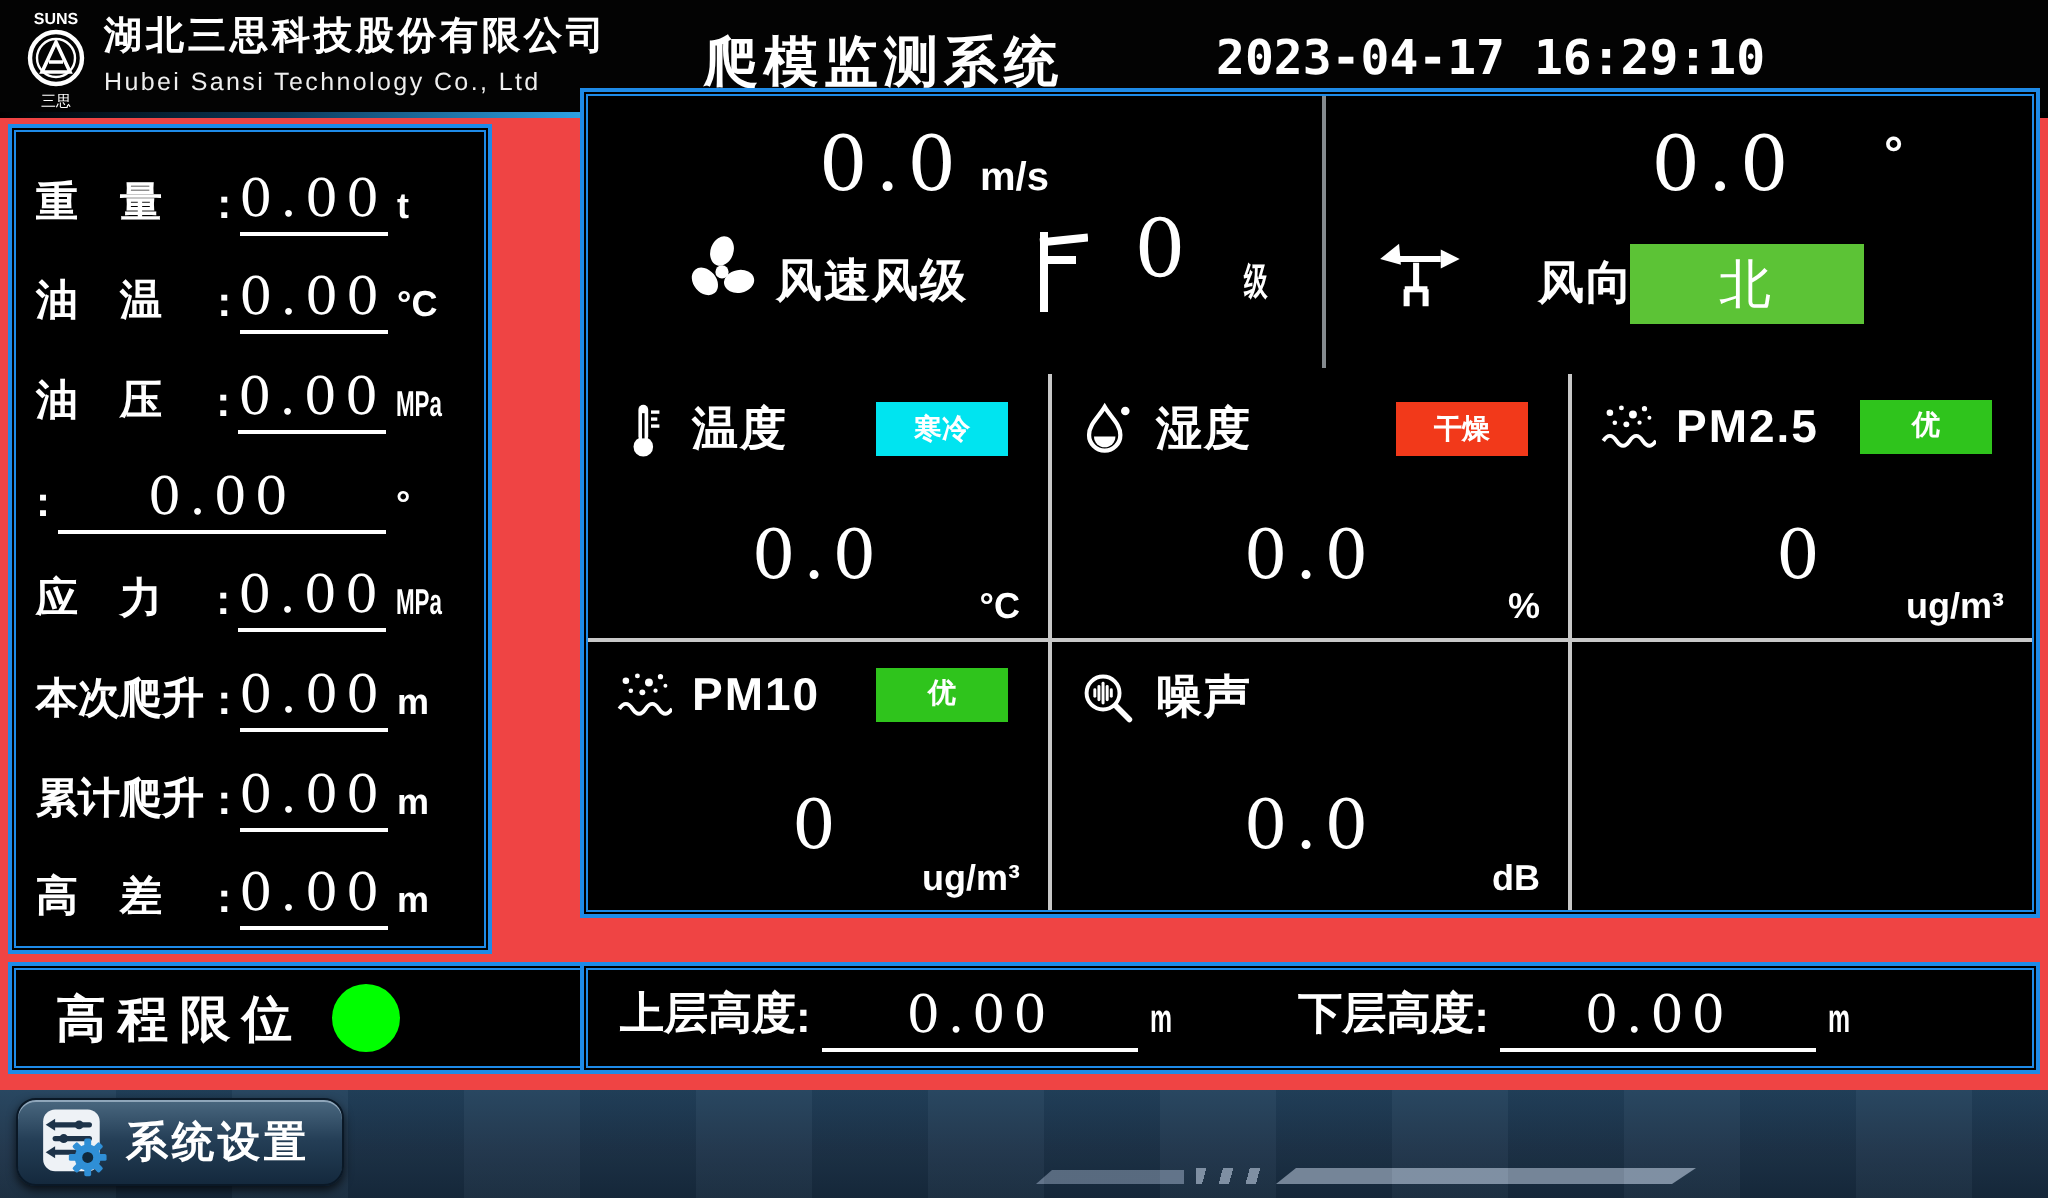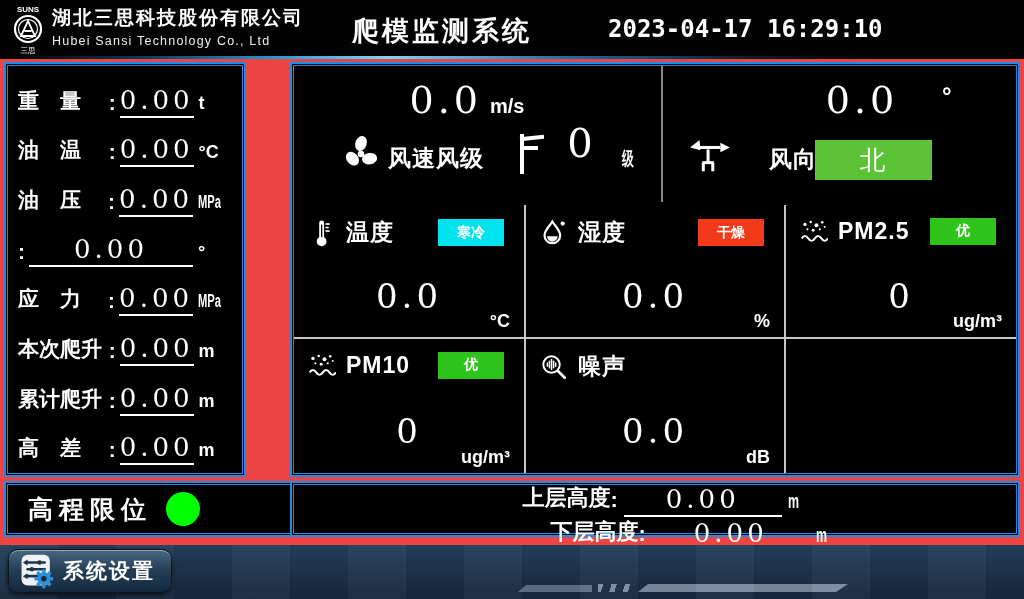--- a/index.html
+++ b/index.html
@@ -13,21 +13,21 @@
   .co-en{font-size:12.5px;letter-spacing:1.2px;margin-top:3px;color:#eee;}
   .ttl{position:absolute;left:352px;top:13px;font-size:27px;font-weight:bold;letter-spacing:3px;}
   .dt{position:absolute;left:608px;top:15px;font-size:24px;font-weight:bold;
       font-family:"DejaVu Sans Mono",monospace;letter-spacing:0px;}
   #hdr-line{position:absolute;left:0;top:56px;width:1024px;height:3px;
      background:linear-gradient(90deg,#000 0%,#0d3a5c 14%,#2d9fe0 28%,#7fd4ff 38%,#1f6fa8 55%,#0a2234 72%,#000 86%);}
   
   .panel{position:absolute;background:#000;border:2px solid #1e8be8;box-sizing:border-box;}
   .panel::before{content:"";position:absolute;inset:1px;border:1px solid #1e8be8;pointer-events:none;}
   #p-side{left:4px;top:62px;width:242px;height:415px;}
-  #p-main{left:290px;top:62px;width:730px;height:415px;}
+  #p-main{left:290px;top:44px;width:730px;height:415px;}
   #p-bl{left:4px;top:481px;width:310px;height:56px;}
   #p-br{left:290px;top:481px;width:730px;height:56px;}
   
   #side-rows{position:absolute;inset:6px 10px 8px 12px;display:flex;flex-direction:column;justify-content:space-around;}
   .srow{display:flex;align-items:flex-end;height:46px;}
   .srow .lb{width:92px;font-size:21px;font-weight:bold;padding-bottom:3px;white-space:pre;}
   .srow .cl{font-size:21px;font-weight:bold;padding-bottom:3px;}
   .srow .val{flex:1;text-align:center;font-family:"DejaVu Serif",serif;font-size:26px;
              letter-spacing:4px;border-bottom:2px solid #fff;padding-bottom:1px;margin:0 5px 0 4px;}
   .srow .u{width:36px;font-size:18px;font-weight:bold;padding-bottom:4px;}
@@ -62,21 +62,21 @@
   .b-cold{background:#00e4f0;}
   .b-dry{background:#f2391a;}
   .b-good{background:#2fc41c;}
   .gval{position:absolute;left:0;right:0;top:54%;text-align:center;font-size:34px;}
   .gunit{position:absolute;right:14px;bottom:5px;font-size:18px;font-weight:bold;}
   .gicon{width:28px;height:28px;flex:none;}
   
   #bl-in{position:absolute;inset:0;display:flex;align-items:center;}
   #bl-lbl{margin-left:22px;font-size:25px;font-weight:bold;letter-spacing:6px;}
   #bl-dot{width:34px;height:34px;border-radius:50%;background:#00ff00;margin-left:14px;}
-  #br-in{position:absolute;inset:0;display:flex;align-items:center;padding-left:18px;flex-direction:column;}
+  #br-in{position:absolute;inset:0;display:flex;align-items:center;padding-left:18px;}
   .hgrp{display:flex;align-items:flex-end;}
   .hlb{font-size:22px;font-weight:bold;padding-bottom:4px;}
   .hval{width:158px;text-align:center;font-family:"DejaVu Serif",serif;font-size:26px;letter-spacing:4px;
         border-bottom:2px solid #fff;padding-bottom:1px;margin:0 6px;}
   .hu{font-size:20px;font-weight:bold;padding-bottom:4px;}
   .g2{margin-left:56px;justify-content:center;}
   
   #foot{position:absolute;left:0;top:545px;width:1024px;height:54px;
         background:linear-gradient(180deg,#22415c 0%,#1d3349 55%,#16293c 100%);}
   #foot::after{content:"";position:absolute;inset:0;

